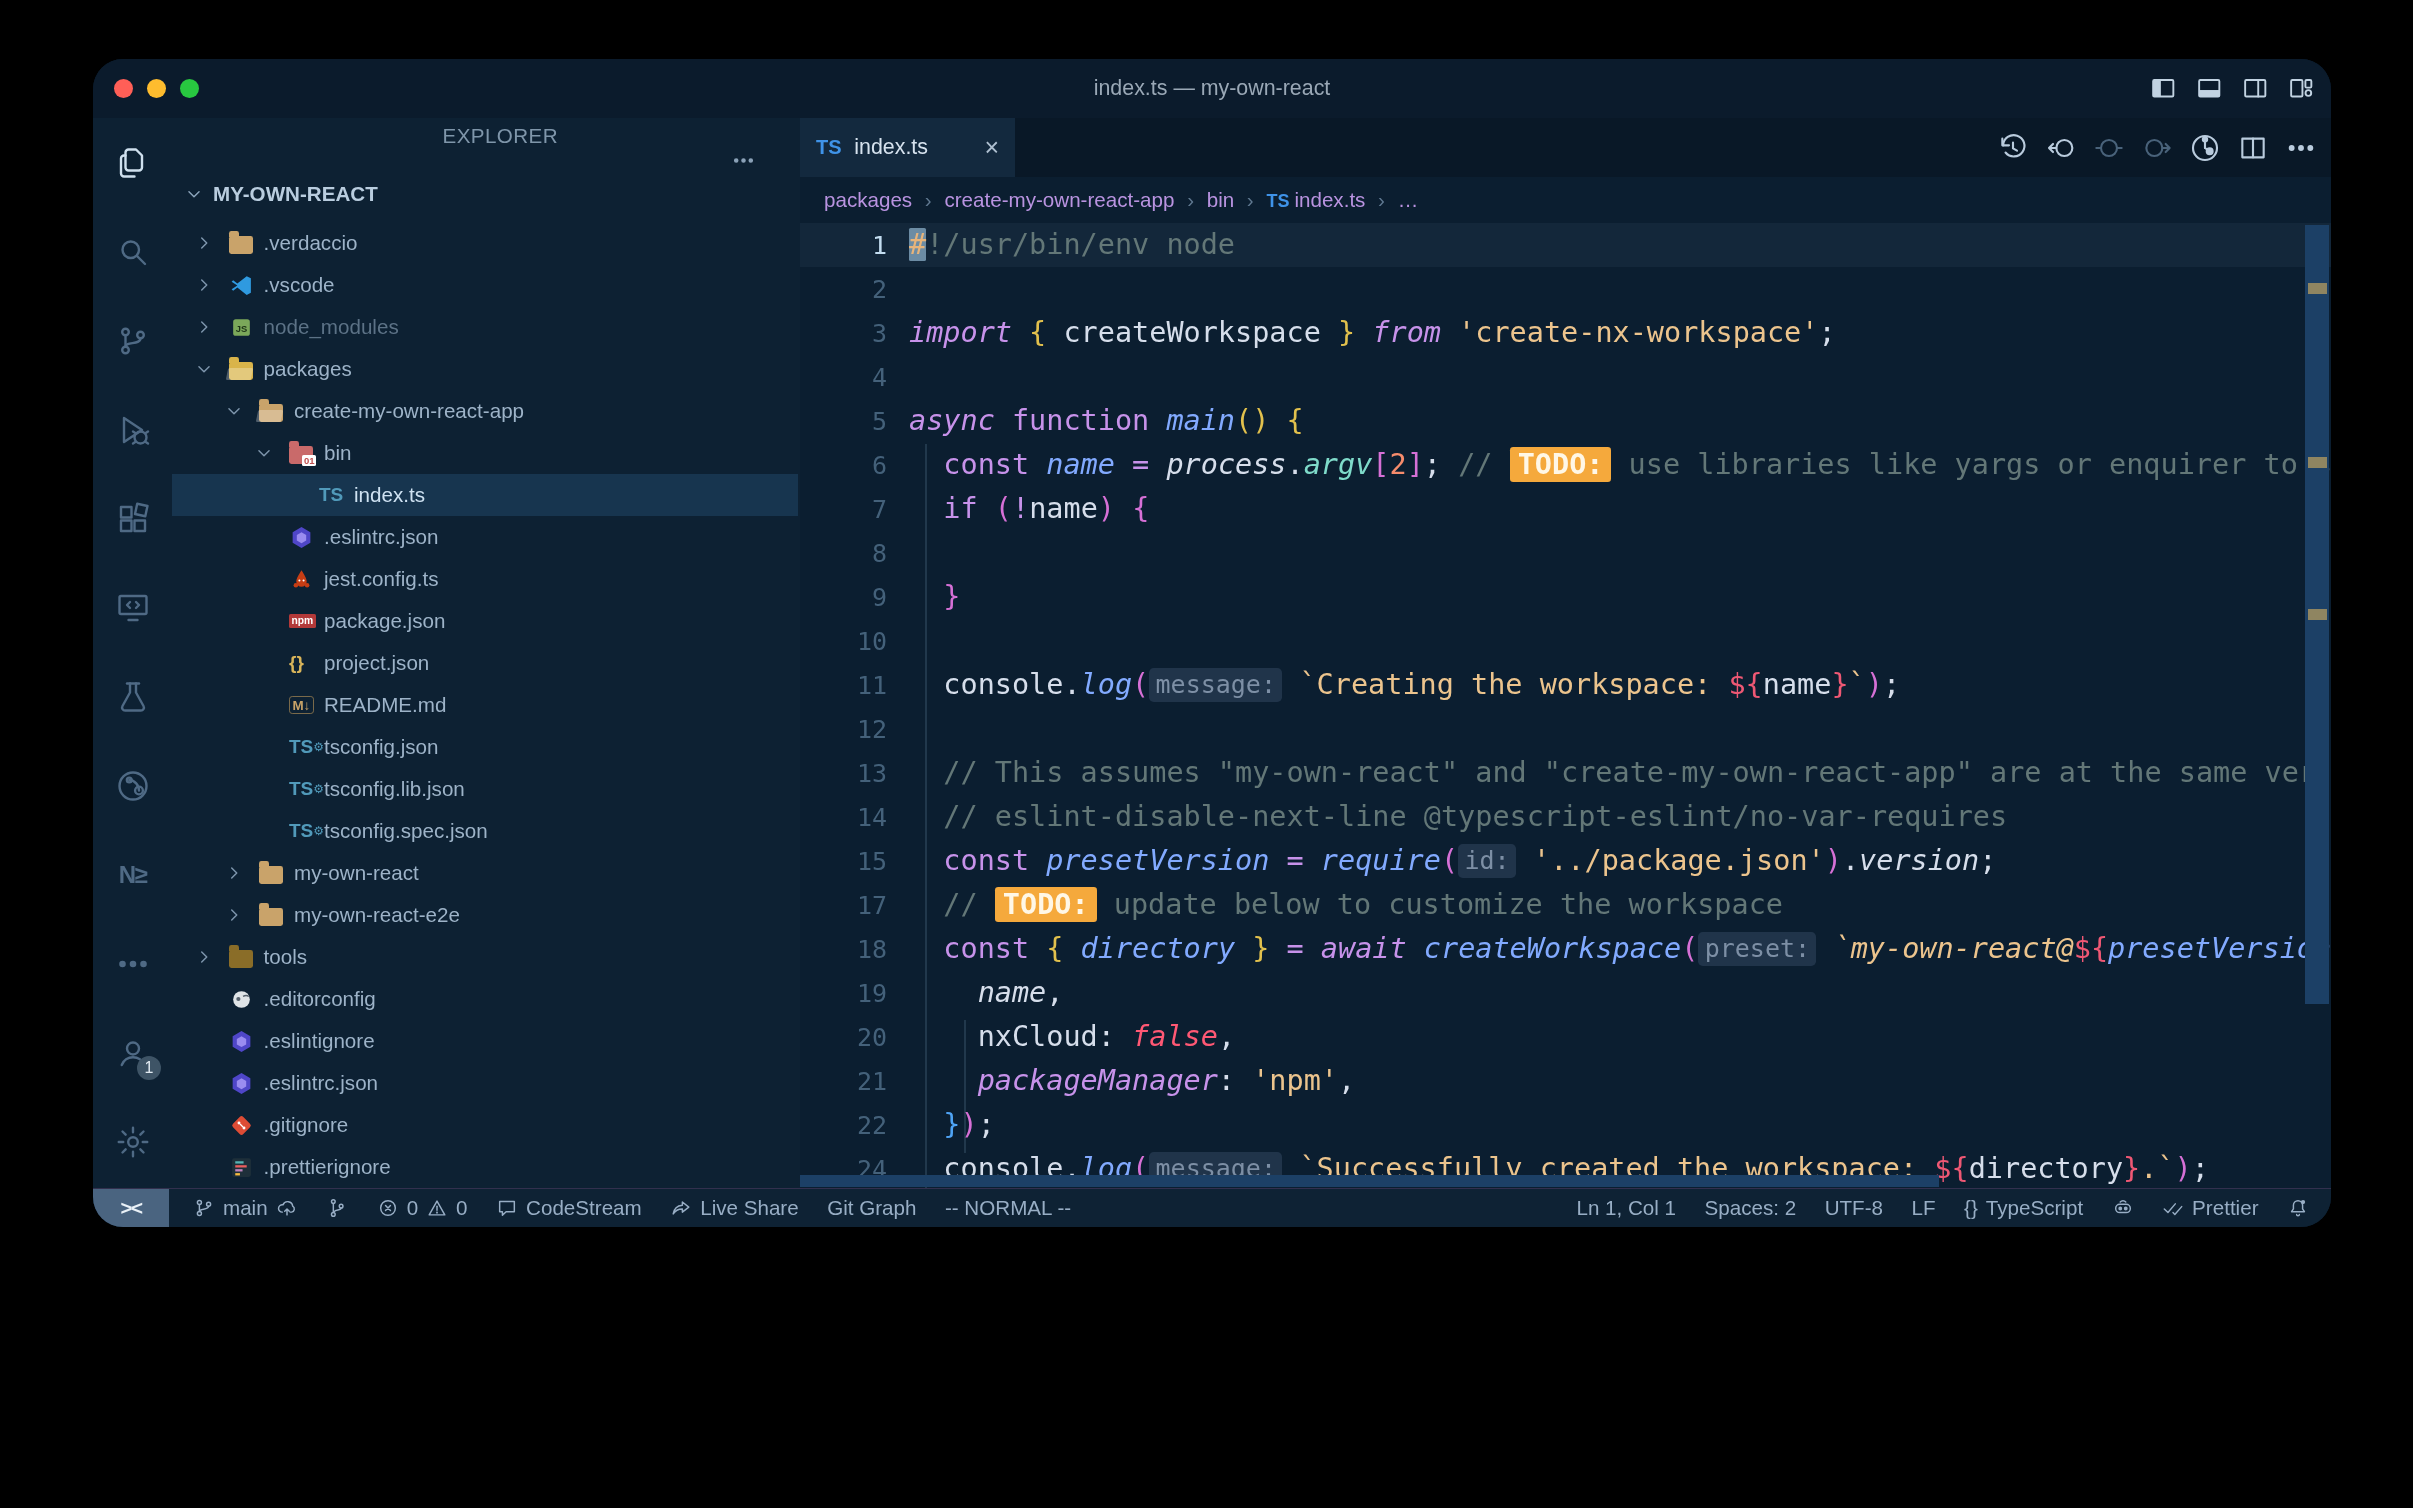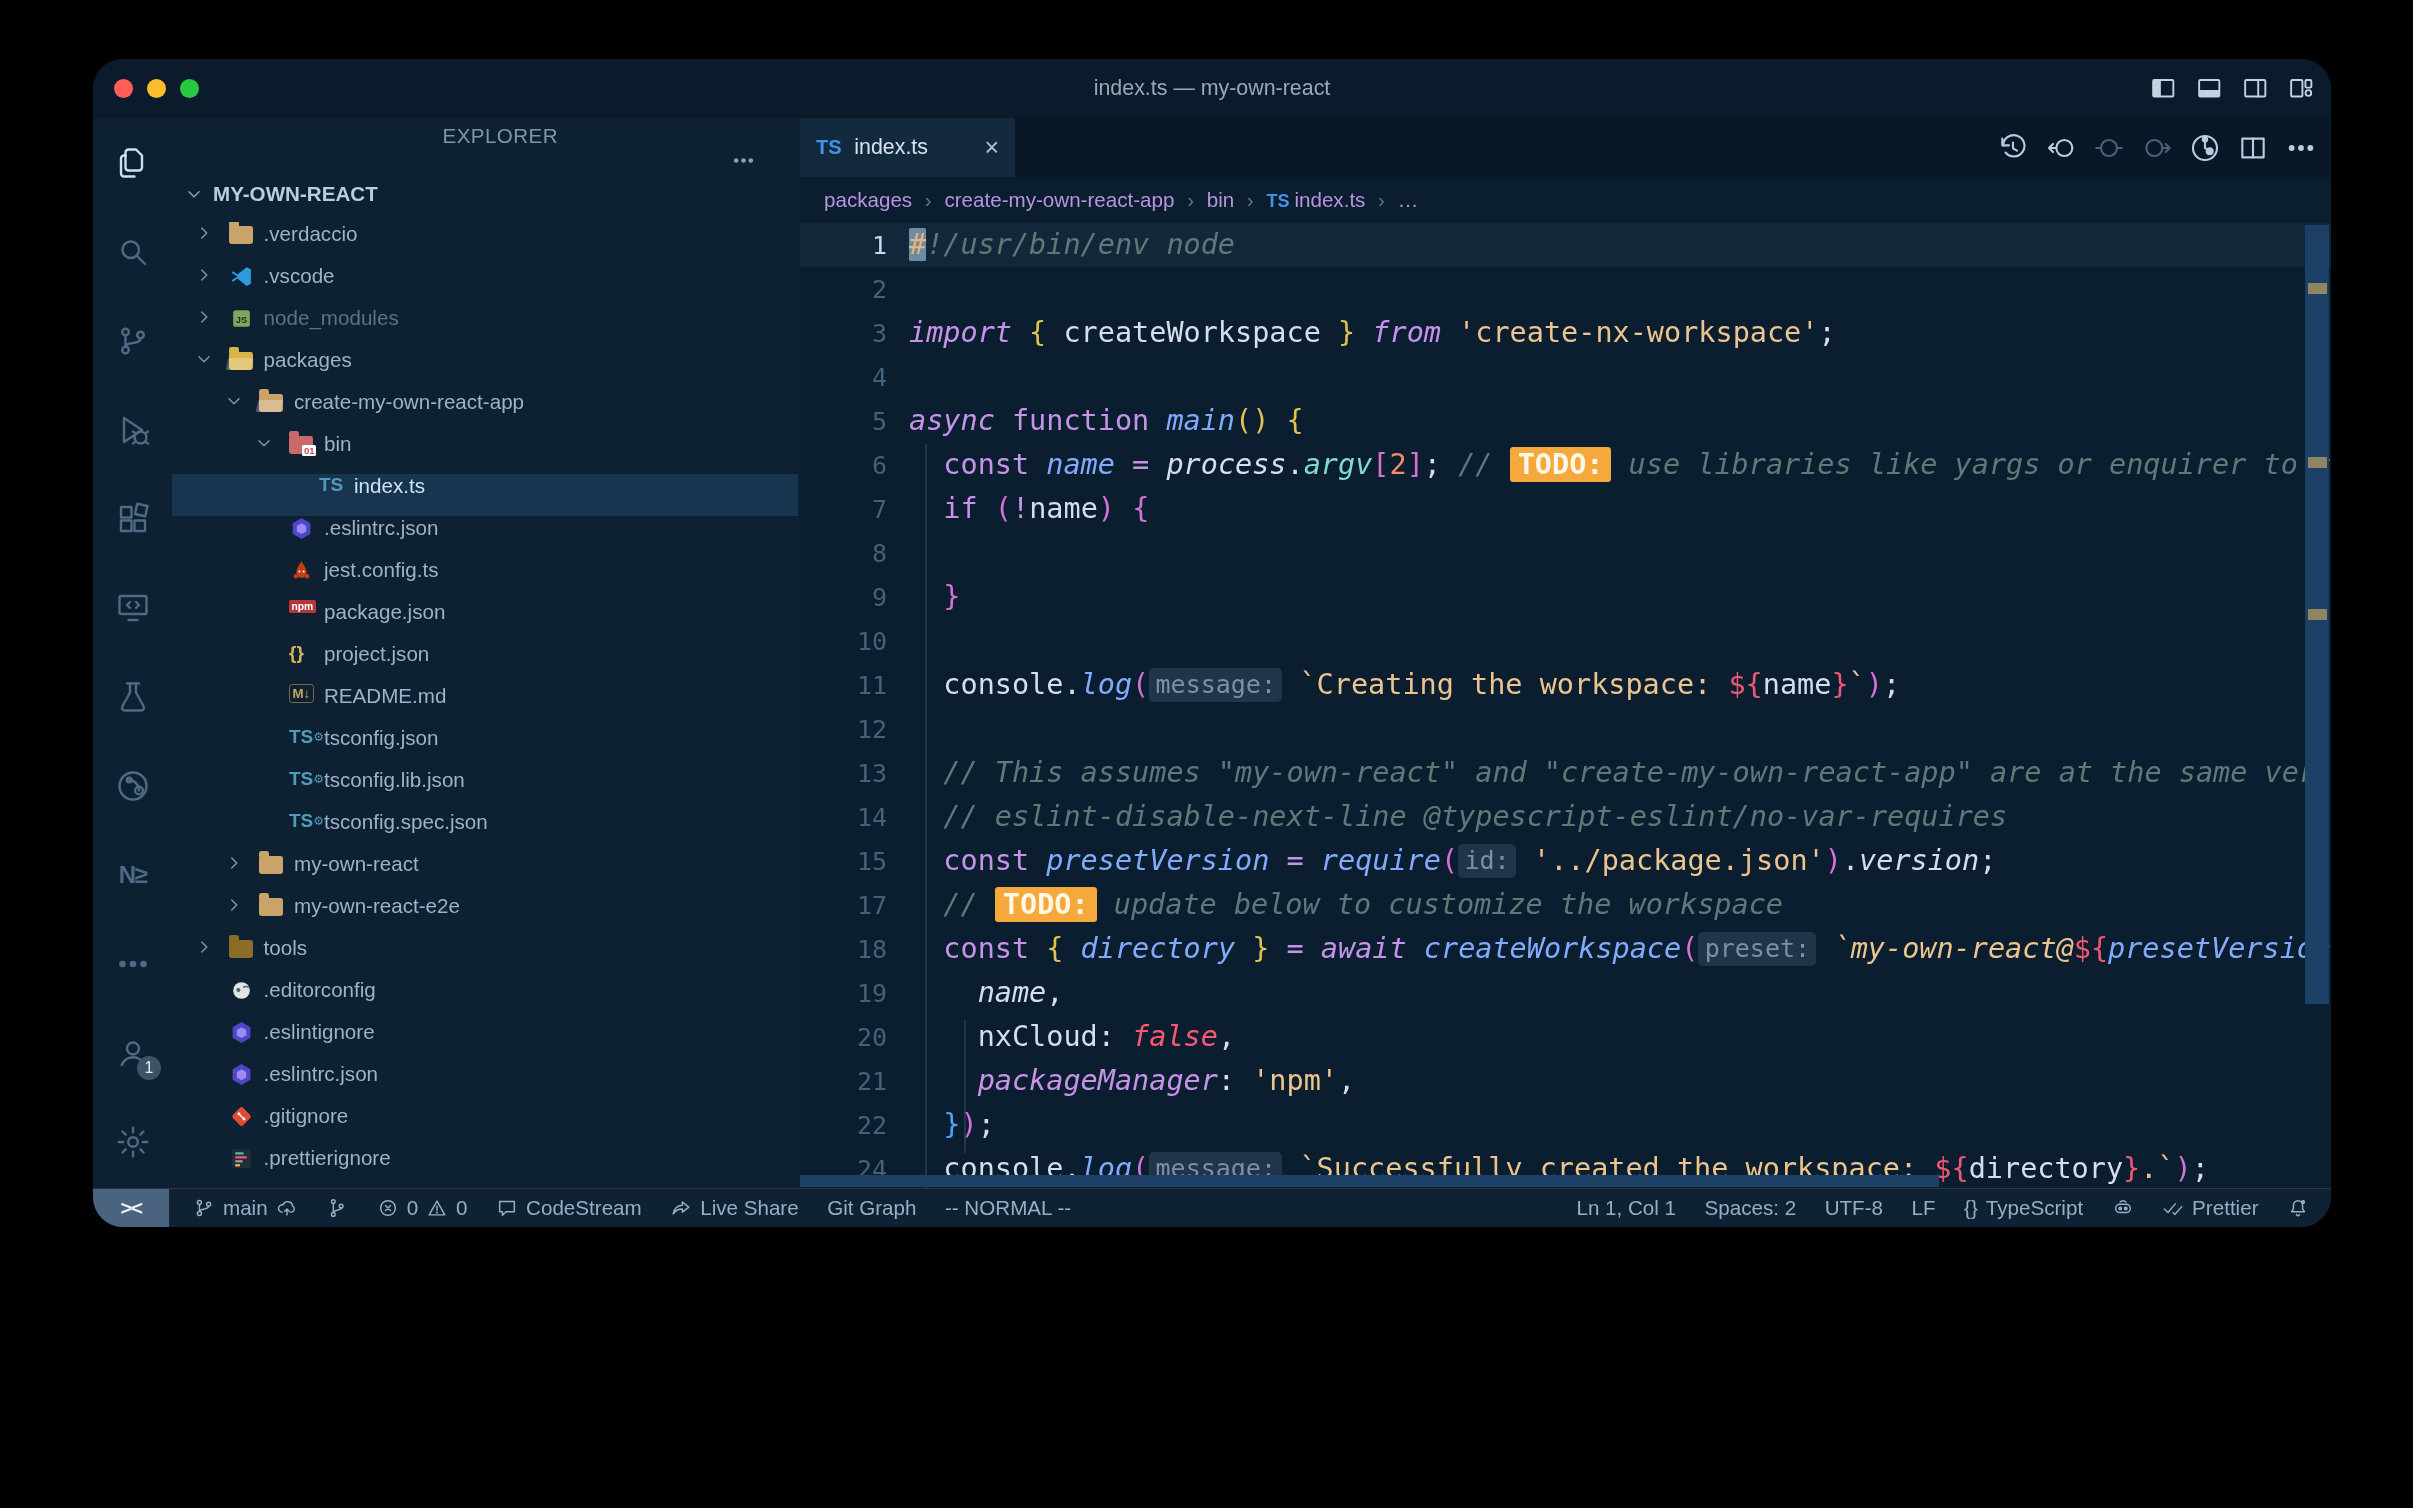--- a/index.html
+++ b/index.html
@@ -31,21 +31,21 @@
   .nx-glyph{font-size:24px;font-weight:bold;letter-spacing:-1.6px;}
 
   
   .sidebar{position:absolute;left:79px;top:0;bottom:0;width:628px;background:var(--sidebar-bg);border-right:1.6px solid #16293c;}
   .sb-titlerow{height:49px;display:flex;align-items:center;padding:6.3px 0 0 28.5px;color:#7f96aa;font-size:20.6px;letter-spacing:0.4px;flex-direction:column;}
   .sb-more{margin-left:auto;margin-right:44px;color:#8ba2b8;}
   .sb-more .ic{width:25px;height:25px;}
   .sectionrow{height:42px;display:flex;align-items:center;padding-left:11px;color:#b9cddf;font-weight:bold;font-size:20.6px;}
   .sectionrow .ic,.pane .ic{width:22px;height:22px;color:#8aa3ba;margin-right:8px;flex:0 0 auto;}
   .tree{position:absolute;left:0;right:1.6px;top:104px;height:1043px;overflow:hidden;}
-  .trow{height:42px;display:flex;align-items:flex-start;cursor:pointer;}
+  .trow{height:42px;display:flex;align-items:center;cursor:pointer;}
   .trow.sel{background:var(--selection-bg);}
   .chev{width:36px;display:flex;align-items:center;color:#7d95ac;flex:0 0 auto;}
   .chev .ic{width:22px;height:22px;}
   .ficon{width:35px;display:flex;align-items:center;flex:0 0 auto;}
   .tlabel{color:#9db3c8;font-size:20.6px;white-space:nowrap;}
   .trow.sel .tlabel{color:#cfe2f2;}
   .tlabel.dim{color:#5c7286;}
   .pane{position:absolute;left:0;right:1.6px;height:42px;display:flex;align-items:center;padding-left:11px;color:#a8bdd0;font-weight:bold;font-size:20px;border-top:1.6px solid #16293c;background:var(--sidebar-bg);}
   .pane.outline{top:1147px;}
   .pane.timeline{top:1189px;}
@@ -78,21 +78,21 @@
   .tk-kwi{color:var(--c-kw);font-style:italic;}
   .tk-op{color:var(--c-kw);}
   .tk-fn{color:var(--c-fn);font-style:italic;}
   .tk-wi{color:var(--c-tx);font-style:italic;}
   .tk-mi{color:var(--c-mint);font-style:italic;}
   .tk-mn{color:var(--c-mint);}
   .tk-num{color:var(--c-num);}
   .tk-bo{color:var(--c-bool);font-style:italic;}
   .tk-str{color:var(--c-str);}
   .tk-sti{color:var(--c-str);font-style:italic;}
-  .tk-cm{color:var(--c-cm);font-style:italic;}
+  .tk-cm{color:var(--c-cm);}
   .tk-b1{color:var(--c-b1);}
   .tk-b2{color:var(--c-b2);}
   .tk-b3{color:var(--c-b3);}
   .tk-rd{color:var(--c-rd);}
   .tk-cur{background:var(--cursor);color:#e8b47a;border-radius:1.6px;}
   .tk-hint{background:var(--hint-bg);color:var(--hint-fg);font-size:25px;padding:2.4px 6.3px;border-radius:4.7px;font-style:normal;}
   .tk-todo{background:var(--todo-bg);color:#fff7e6;font-weight:bold;padding:0.8px 8px;border-radius:3.2px;}
 
   .hscroll{position:absolute;left:0;bottom:1.6px;height:12.7px;width:1139px;background:var(--scrollbar);}
   .vscroll{position:absolute;right:1.6px;top:107px;width:24px;height:779px;background:var(--scrollbar);}

